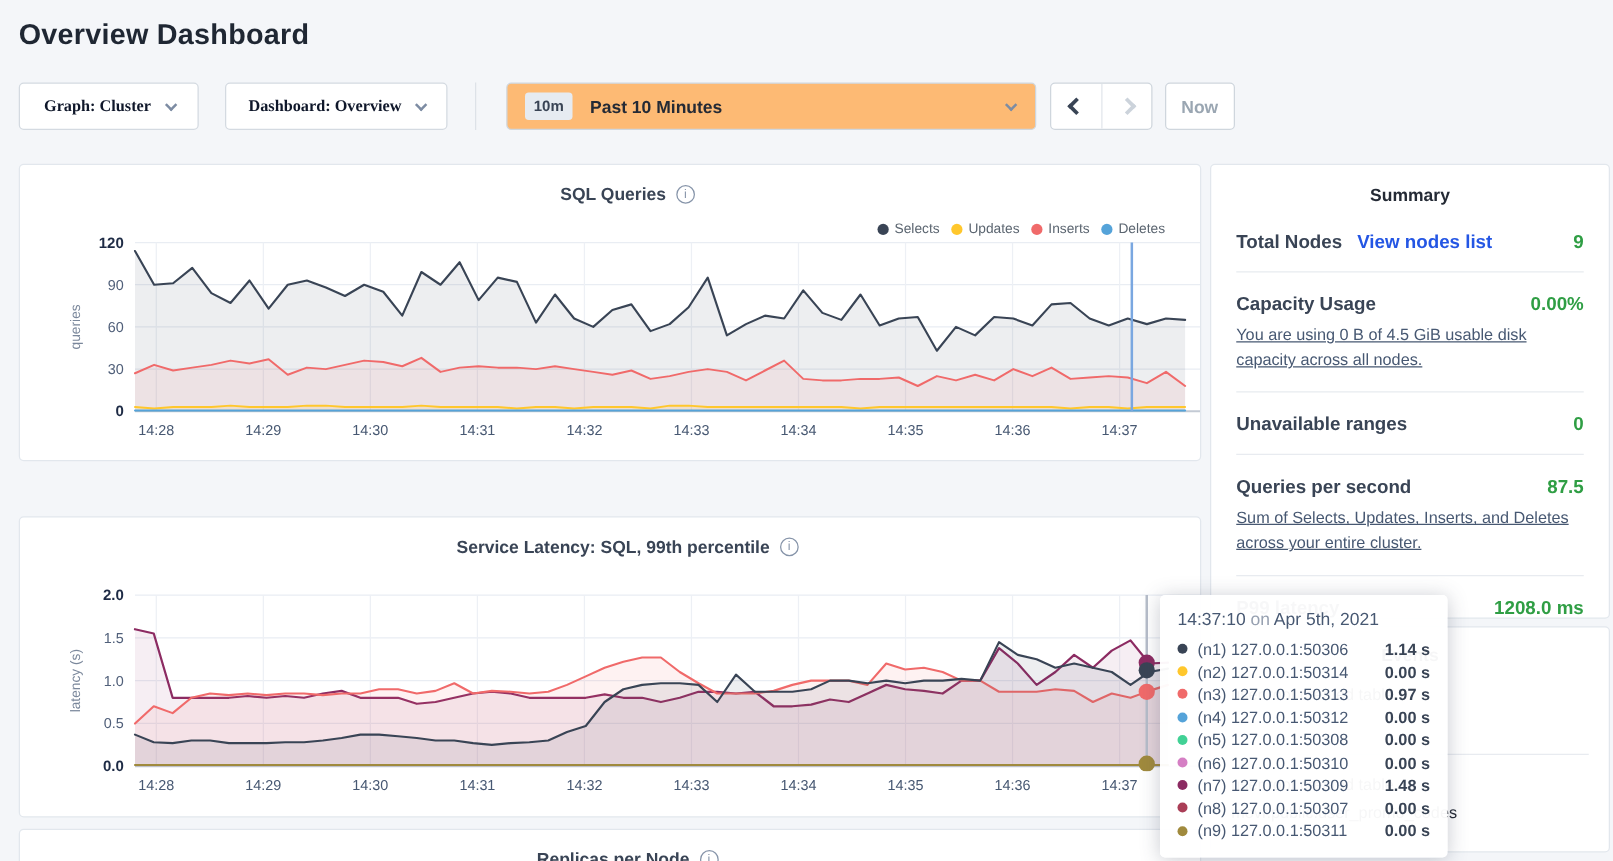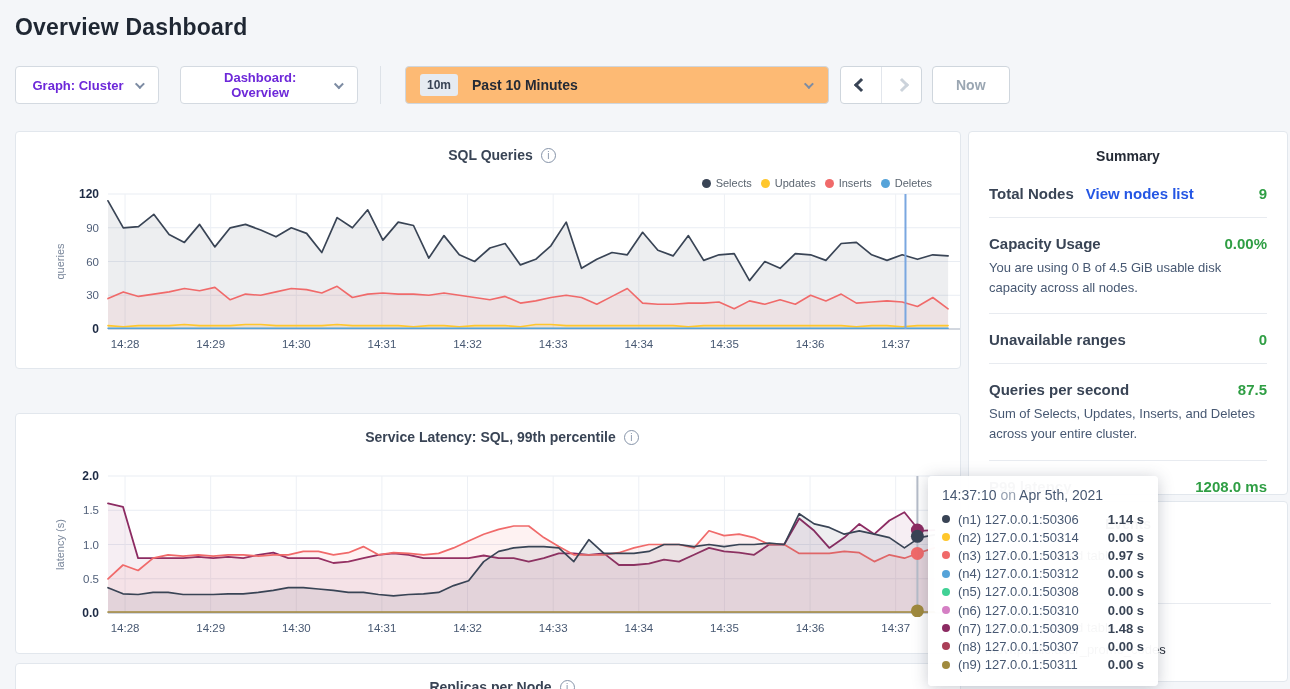--- a/index.html
+++ b/index.html
@@ -9,37 +9,37 @@
     background:#f4f6f9; color:#242a35;
     font-family:"Liberation Sans", sans-serif;
   }
   .page-title { font-size:23px; font-weight:600; color:#1f2733; margin:14px 0 0 15px; letter-spacing:.2px; }
 
   
   .toolbar { display:flex; align-items:center; margin:25px 15px 0 15px; height:38px; }
   .dd {
     display:inline-flex; align-items:center; justify-content:center; gap:11px;
     background:#fff; border:1px solid #d4dae1; border-radius:4px; height:38px;
-    padding:0 16px; font-size:13px; font-weight:700; color:#6d28d9; cursor:pointer;
+    padding:0 16px; font-size:13px; font-weight:700; color:#0f172a; cursor:pointer;font-family:Liberation Serif, serif;
   }
   .dd.graph { width:144px; }
   .dd.dash { width:178px; margin-left:21px; }
   .chev { display:inline-block; width:7px; height:7px; border-right:2px solid #7d8ca3; border-bottom:2px solid #7d8ca3; transform:rotate(45deg) translateY(-2px); }
   .toolbar-divider { width:1px; height:38px; background:#dde2e8; margin:0 24px 0 22px; }
   .time-select { width:424px; display:flex; align-items:center; height:38px; background:#fdba74; border:1px solid #cfd6dd; border-radius:4px; padding:0 14px; position:relative; cursor:pointer; }
   .time-badge { background:#e6ebf1; border-radius:3px; font-size:12px; font-weight:700; color:#394455; padding:4px 7px; }
   .time-label { font-weight:700; font-size:14px; margin-left:14px; color:#242a35; }
   .time-chev { position:absolute; right:17px; }
   .nav-group { display:flex; height:38px; border:1px solid #cfd6dd; border-radius:4px; background:#fff; margin-left:11px; overflow:hidden; }
   .nav-btn { width:40px; display:flex; align-items:center; justify-content:center; cursor:pointer; }
   .nav-btn + .nav-btn { border-left:1px solid #e2e6ec; }
   .chev-big { width:10px; height:10px; border-right:3px solid #394455; border-bottom:3px solid #394455; }
   .chev-left { transform:rotate(135deg); }
   .chev-right { transform:rotate(-45deg); border-color:#ccd3db; }
-  .now-btn { margin-left:10px; height:38px; border:1px solid #cfd6dd; border-radius:4px; background:#fff; padding:0 23px; font-weight:700; font-size:14px; color:#9aa6b2; display:flex; align-items:center; }
+  .now-btn { margin-left:10px; height:38px; border:1px solid #cfd6dd; border-radius:4px; background:#fff; padding:0 12px; font-weight:700; font-size:14px; color:#9aa6b2; display:flex; align-items:center; }
 
   
   .main { display:flex; align-items:flex-start; margin:27px 0 0 15px; }
   .left-col { width:946px; flex:none; }
   .right-col { width:320px; flex:none; margin-left:7px; }
   .card { background:#fff; border:1px solid #e2e7ed; border-radius:4px;padding-left:28px; }
 
   
   .chart-card { position:relative; margin-bottom:9px; }
   #card-sql { height:238px; }
@@ -51,21 +51,21 @@
   .legend-item { display:flex; align-items:center; gap:5px; }
   .legend-dot { width:9px; height:9px; border-radius:50%; }
   svg.chart { display:block; margin-top:16px; }
 
   
   .summary-card { height:364px; padding:0 20px; overflow:hidden; }
   .sum-head { text-align:center; font-weight:700; font-size:14px; color:#242a35; padding:16px 0 4px; }
   .sum-row { display:flex; align-items:baseline; padding-top:17px; font-size:15px; font-weight:700; color:#394455; }
   .sum-link { color:#2456e4; margin-left:12px; font-size:15px; font-weight:700; cursor:pointer; }
   .sum-value { margin-left:auto; color:#2f9e44; font-weight:700; }
-  .sum-desc { font-size:13px; font-weight:400; color:#475872; line-height:1.55; margin-top:6px; }
+  .sum-desc { font-size:13px; font-weight:400; color:#475872; line-height:1.55; margin-top:6px;text-decoration:underline; }
   .sum-div { border-bottom:1px solid #e8ebf0; margin-top:15px; }
 
   .events-card { margin-top:6px; height:181px; padding:0 16px; overflow:hidden; }
   .events-head { text-align:center; font-weight:700; font-size:14px; color:#242a35; padding-top:14px; }
   .event-item { font-size:13px; color:#242a35; line-height:1.65; cursor:pointer; }
   .event-item.first { margin-top:13px; }
   .event-div { border-bottom:1px solid #e8ebf0; margin-top:37px; }
   .event-item.second { margin-top:13px; }
 
   

